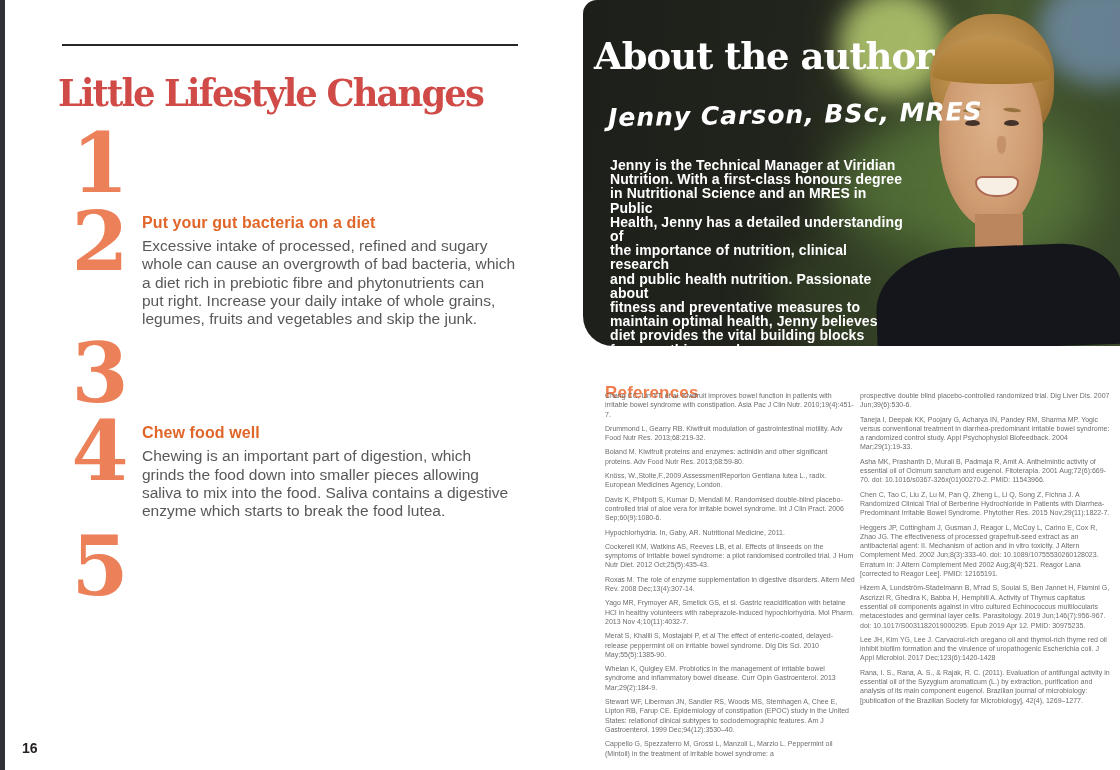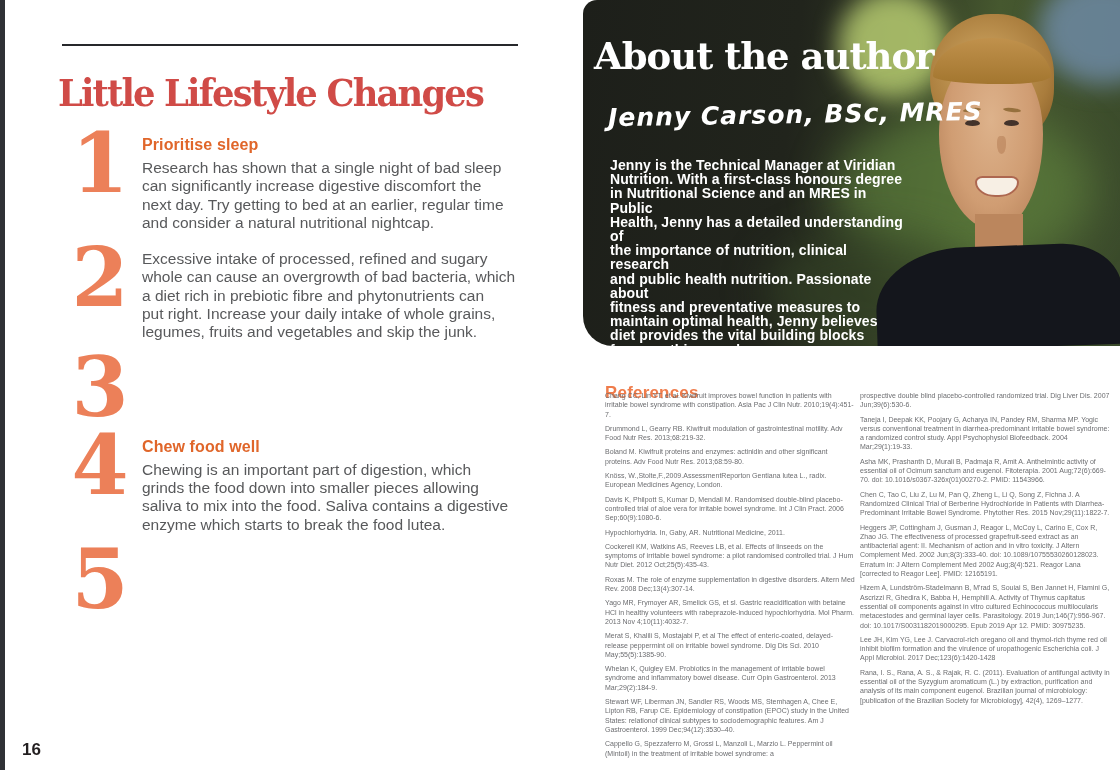--- a/index.html
+++ b/index.html
@@ -22,21 +22,21 @@
   .tips { position:absolute; left:60px; top:136px; width:475px; }
   .tip { display:flex; margin-bottom:18px; }
   .tip-number {
     width:80px; flex:0 0 80px; text-align:center;
     font-family:"DejaVu Serif","Liberation Serif",serif; font-weight:700;
     font-size:82px; line-height:0.78; color:#ec8059; margin-top:-4px;
   }
   .tip-content { flex:1; padding-left:2px; }
   .tip-heading { font-size:16px; font-weight:700; color:#e0662a; margin-bottom:5px; letter-spacing:.1px; }
   .tip-body { font-size:15.5px; line-height:18.3px; color:#58595b; white-space:pre-line; }
-  .page-num { position:absolute; font-size:17px; font-weight:700; color:#231f20; }
+  .page-num { position:absolute; font-size:14px; font-weight:700; color:#231f20; }
   .page-num.left { left:22px; top:740px; }
   .page-num.right { right:16px; top:767px; text-align:right; }
 
   
   .hero {
     position:absolute; left:583px; top:0; width:537px; height:346px;
     border-radius:14px 0 0 30px; overflow:hidden;
     background:linear-gradient(97deg,#1d1f1a 0%,#21241c 38%,#2e3623 54%,#46582f 72%,#3a4a2b 100%);
   }
   .bokeh { position:absolute; border-radius:50%; filter:blur(12px); }
@@ -109,31 +109,25 @@
 <div class="canvas">
   <div class="spine"></div>
 
   <section>
     <div class="title-rule"></div>
     <h1 class="page-title">Little Lifestyle Changes</h1>
 
     <div class="tips">
       <div class="tip">
         <div class="tip-number">1</div>
-        <div class="tip-content">
-          <h3 class="tip-heading">Prioritise sleep</h3>
-          <p class="tip-body">Research has shown that a single night of bad sleep
-can significantly increase digestive discomfort the
-next day. Try getting to bed at an earlier, regular time
-and consider a natural nutritional nightcap.</p>
-        </div>
       </div>
       <div class="tip">
         <div class="tip-number">2</div>
         <div class="tip-content">
+          <h3 class="tip-heading">Put your gut bacteria on a diet</h3>
           <p class="tip-body">Excessive intake of processed, refined and sugary
 whole can cause an overgrowth of bad bacteria, which
 a diet rich in prebiotic fibre and phytonutrients can
 put right. Increase your daily intake of whole grains,
 legumes, fruits and vegetables and skip the junk.</p>
         </div>
       </div>
       <div class="tip">
         <div class="tip-number">3</div>
       </div>

